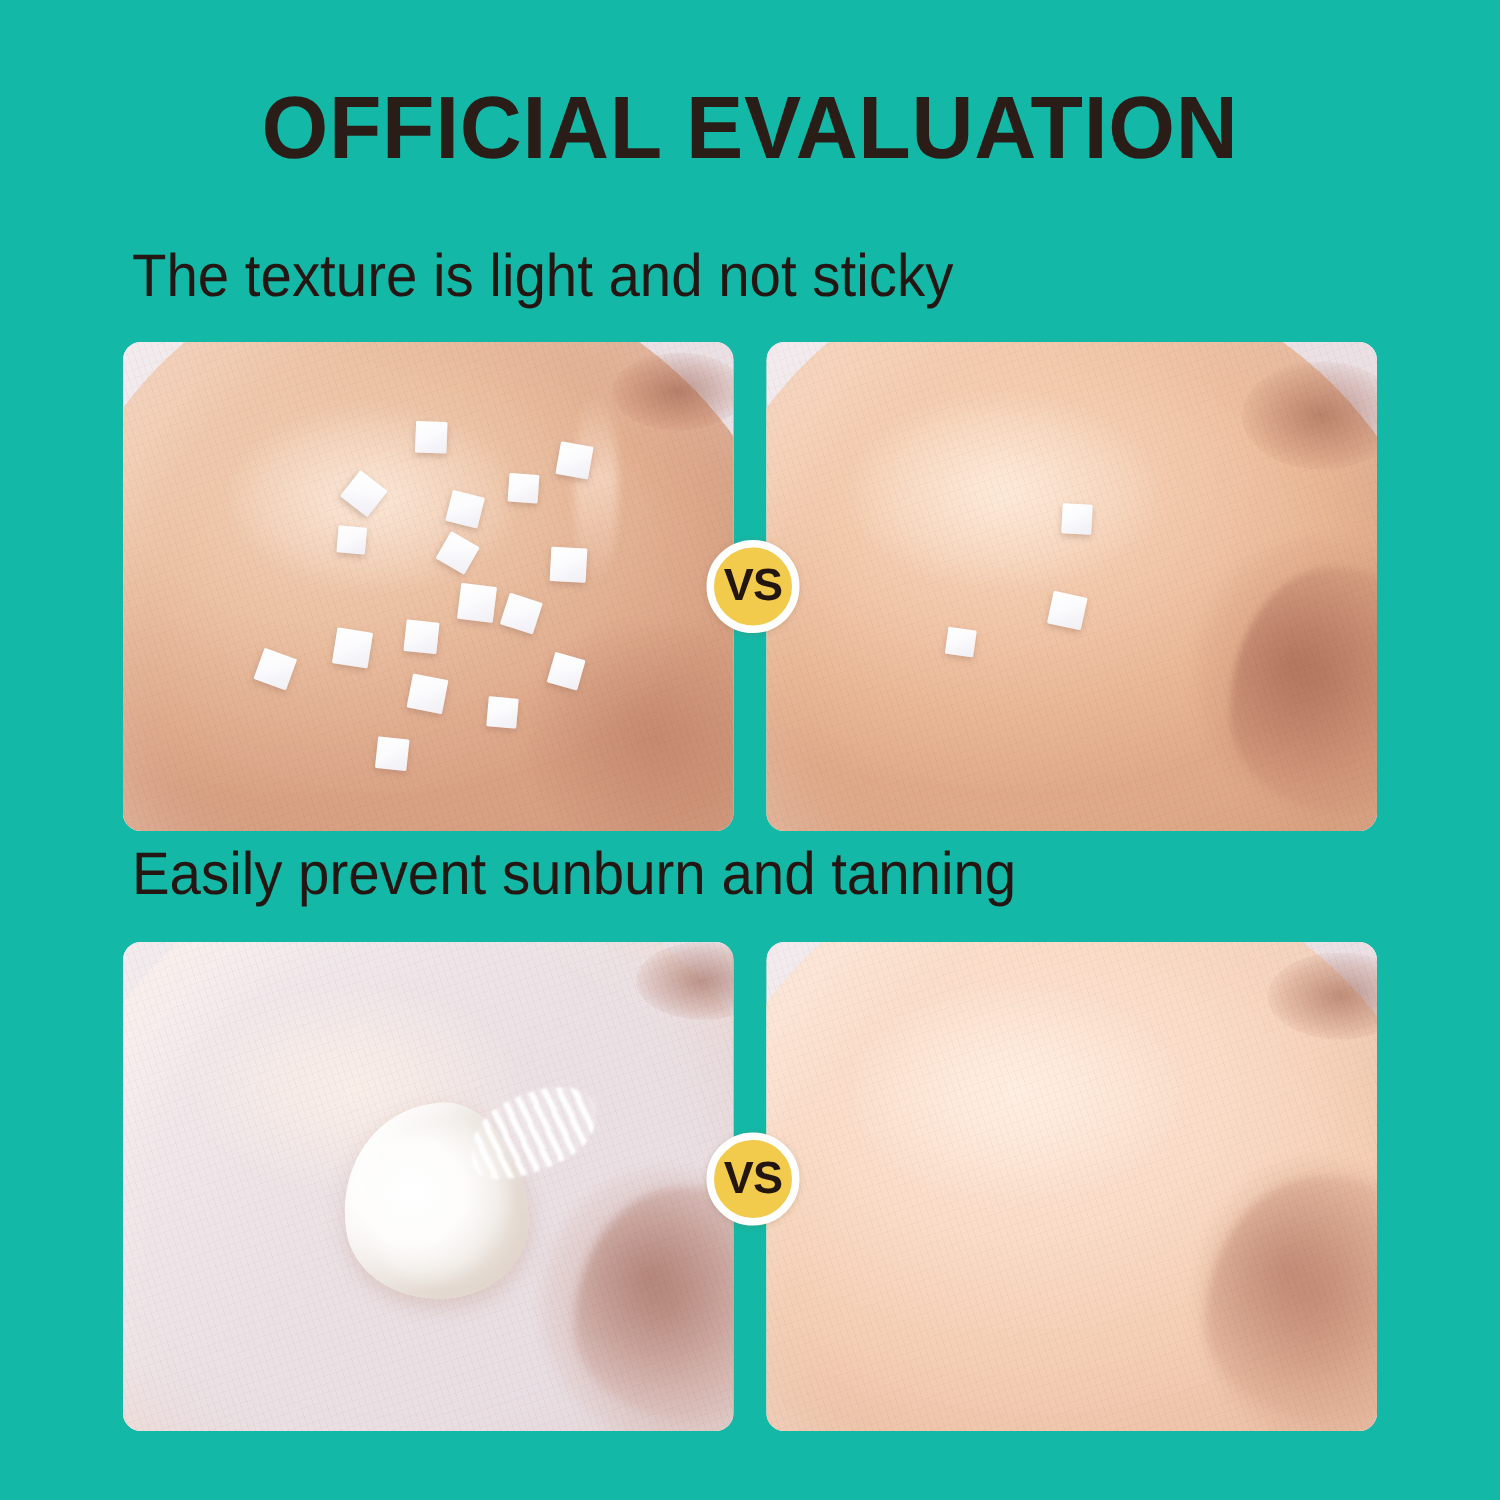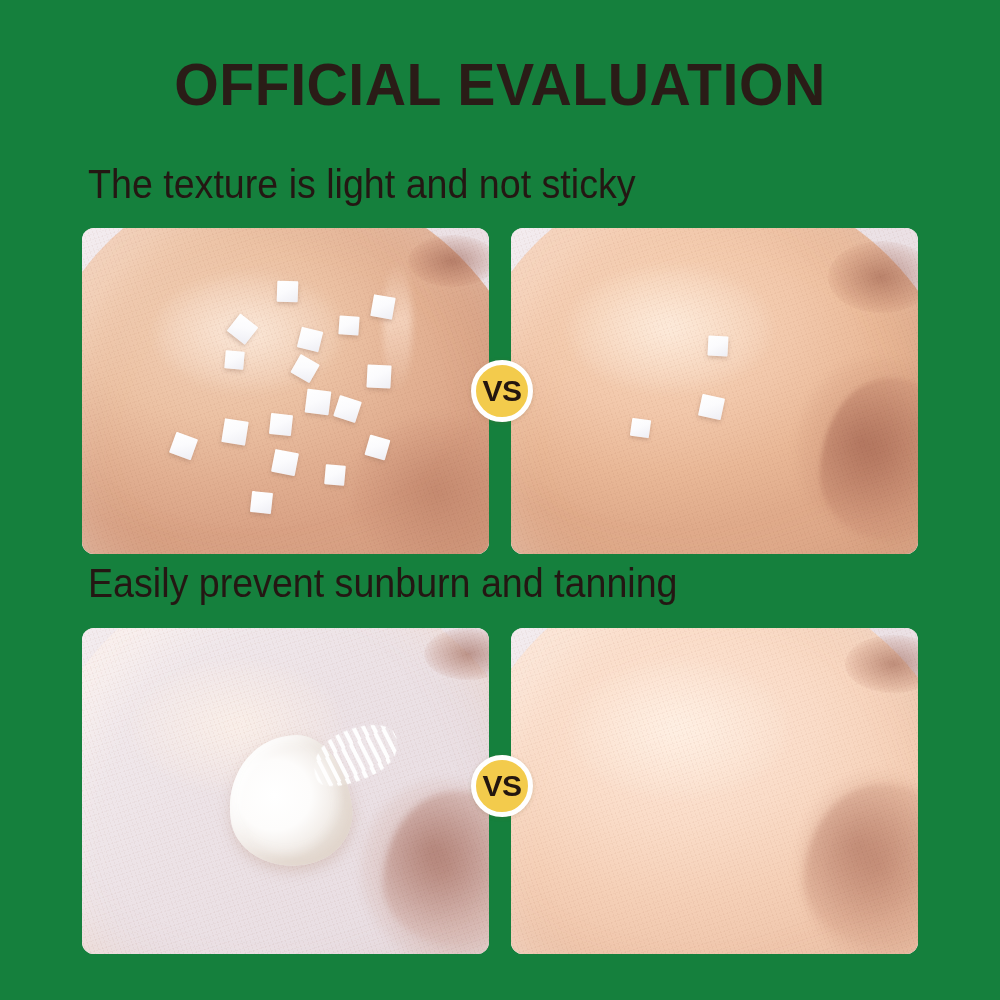--- a/index.html
+++ b/index.html
@@ -13,21 +13,21 @@
     height: 1000px;
     position: relative;
     overflow: hidden;
     font-family: "Liberation Sans", sans-serif;
     -webkit-font-smoothing: antialiased;
   }
 
   .page {
     position: absolute;
     inset: 0;
-    background: #15803d;
+    background: #14b8a6;
   }
 
   
   .headline {
     position: absolute;
     left: 0;
     right: 0;
     top: 56px;
     text-align: center;
     font-size: 59px;

